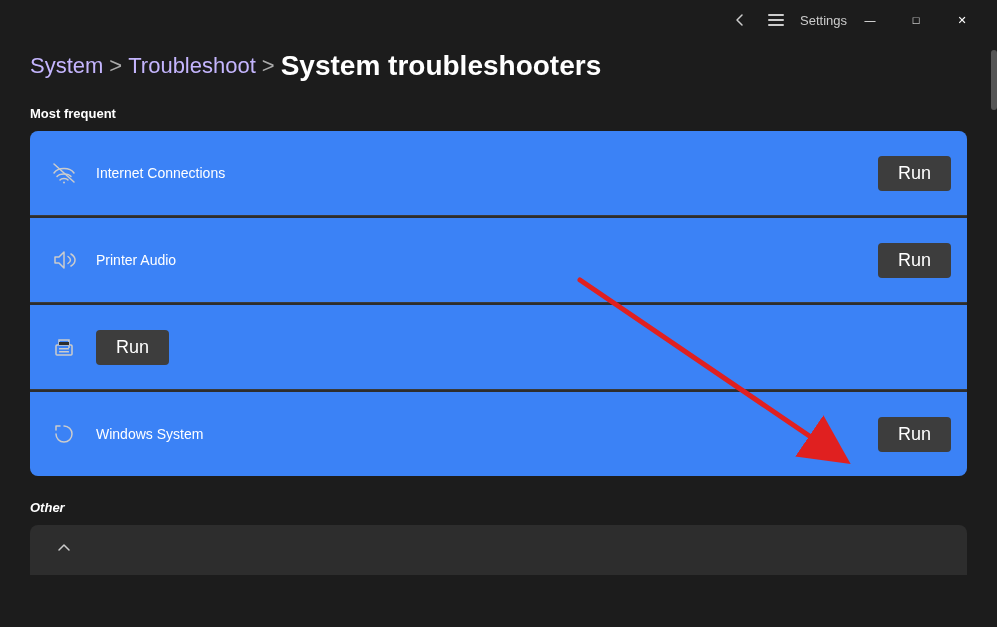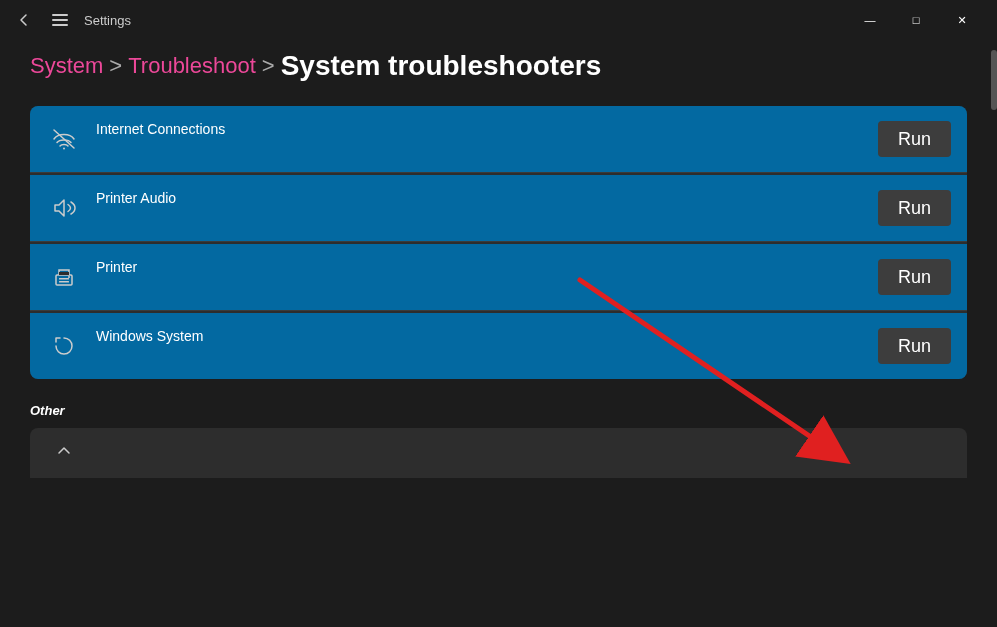--- a/index.html
+++ b/index.html
@@ -11,21 +11,21 @@
       color: #ffffff;
       font-family: 'Segoe UI', Arial, sans-serif;
       overflow: hidden;
       position: relative;
     }
 
     
     .title-bar {
       display: flex;
       align-items: center;
-      justify-content: space-between;
+      justify-content: flex-end;
       padding: 8px 12px;
       background: #1c1c1c;
       height: 40px;
     }
 
     .title-bar-left {
       display: flex;
       align-items: center;
       gap: 12px;
     }
@@ -76,21 +76,21 @@
     .breadcrumb {
       display: flex;
       align-items: center;
       gap: 6px;
       margin-bottom: 24px;
       flex-wrap: wrap;
     }
 
     .breadcrumb-item {
       font-size: 22px;
-      color: #ec4899;
+      color: #c4b5fd;
       cursor: pointer;
     }
 
     .breadcrumb-separator {
       font-size: 22px;
       color: #aaaaaa;
     }
 
     .breadcrumb-current {
       font-size: 28px;
@@ -112,22 +112,23 @@
       flex-direction: column;
       gap: 2px;
       background: #2d2d2d;
       border-radius: 8px;
       overflow: hidden;
       margin-bottom: 20px;
     }
 
     .troubleshooter-item {
       display: flex;
-      padding: 15px 16px;
-      background: #0369a1;
+      align-items: center;
+      padding: 24px 16px;
+      background: #3b82f6;
       border-bottom: 1px solid #3a3a3a;
     }
 
     .troubleshooter-item:last-child {
       border-bottom: none;
     }
 
     .item-icon {
       width: 36px;
       height: 36px;
@@ -243,20 +244,21 @@
 <div class="content">
 
   <div class="breadcrumb">
     <span class="breadcrumb-item">System</span>
     <span class="breadcrumb-separator">&gt;</span>
     <span class="breadcrumb-item">Troubleshoot</span>
     <span class="breadcrumb-separator">&gt;</span>
     <span class="breadcrumb-current">System troubleshooters</span>
   </div>
 
+  <div class="section-label">Most frequent</div>
 
   <div class="troubleshooter-list">
 
     <div class="troubleshooter-item">
       <div class="item-icon">
         <svg width="24" height="24" viewBox="0 0 24 24" fill="none">
           <path d="M2 12 C6 6, 18 6, 22 12" stroke="#cccccc" stroke-width="1.5" fill="none" stroke-linecap="round"></path>
           <path d="M5 15.5 C7.5 12, 16.5 12, 19 15.5" stroke="#cccccc" stroke-width="1.5" fill="none" stroke-linecap="round"></path>
           <path d="M8 19 C9.5 17, 14.5 17, 16 19" stroke="#cccccc" stroke-width="1.5" fill="none" stroke-linecap="round"></path>
           <circle cx="12" cy="21.5" r="1" fill="#cccccc"></circle>
@@ -283,21 +285,20 @@
       <div class="item-icon">
         <svg width="24" height="24" viewBox="0 0 24 24" fill="none">
           <rect x="4" y="10" width="16" height="10" rx="1" stroke="#cccccc" stroke-width="1.5" fill="none"></rect>
           <rect x="7" y="13" width="10" height="1.5" rx="0.5" fill="#cccccc"></rect>
           <rect x="7" y="16" width="10" height="1.5" rx="0.5" fill="#cccccc"></rect>
           <path d="M7 10V5h10v5" stroke="#cccccc" stroke-width="1.5" fill="none"></path>
           <rect x="7" y="7" width="10" height="3" fill="#2d2d2d"></rect>
           <circle cx="17" cy="12" r="1" fill="#cccccc"></circle>
         </svg>
       </div>
-      <span class="item-label">Printer</span>
       <button class="run-button">Run</button>
     </div>
 
     <div class="troubleshooter-item">
       <div class="item-icon">
         <svg width="24" height="24" viewBox="0 0 24 24" fill="none">
           <path d="M12 4a8 8 0 1 1-8 8" stroke="#cccccc" stroke-width="1.5" fill="none" stroke-linecap="round"></path>
           <path d="M4 8V4h4" stroke="#cccccc" stroke-width="1.5" fill="none" stroke-linecap="round" stroke-linejoin="round"></path>
         </svg>
       </div>

